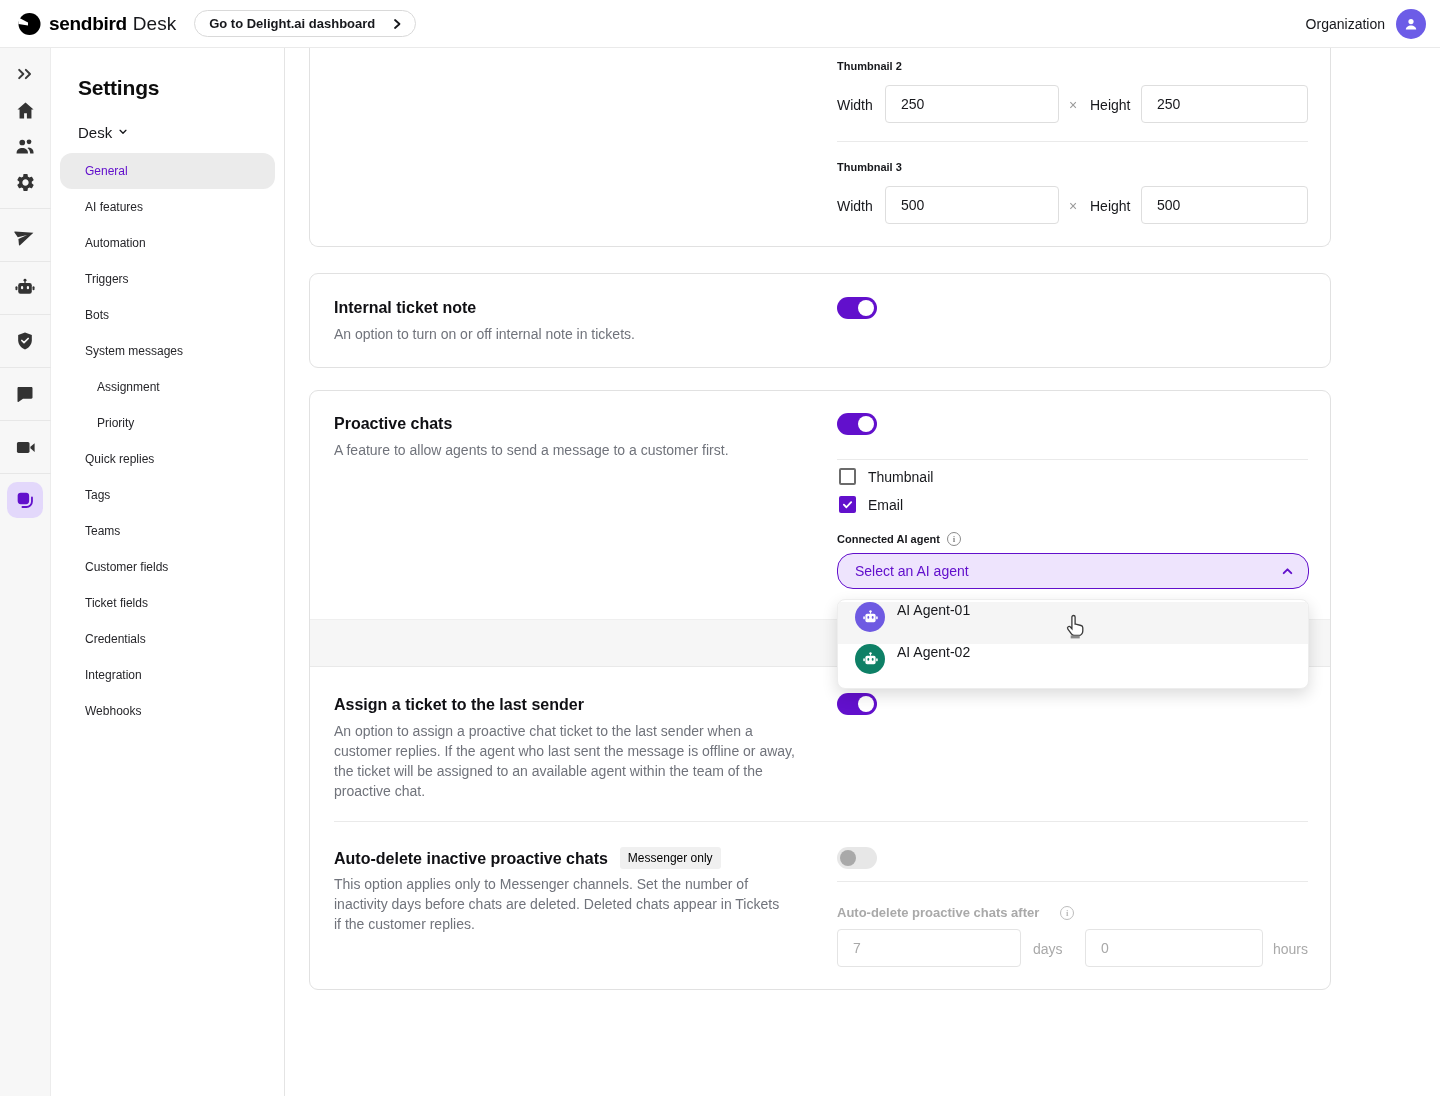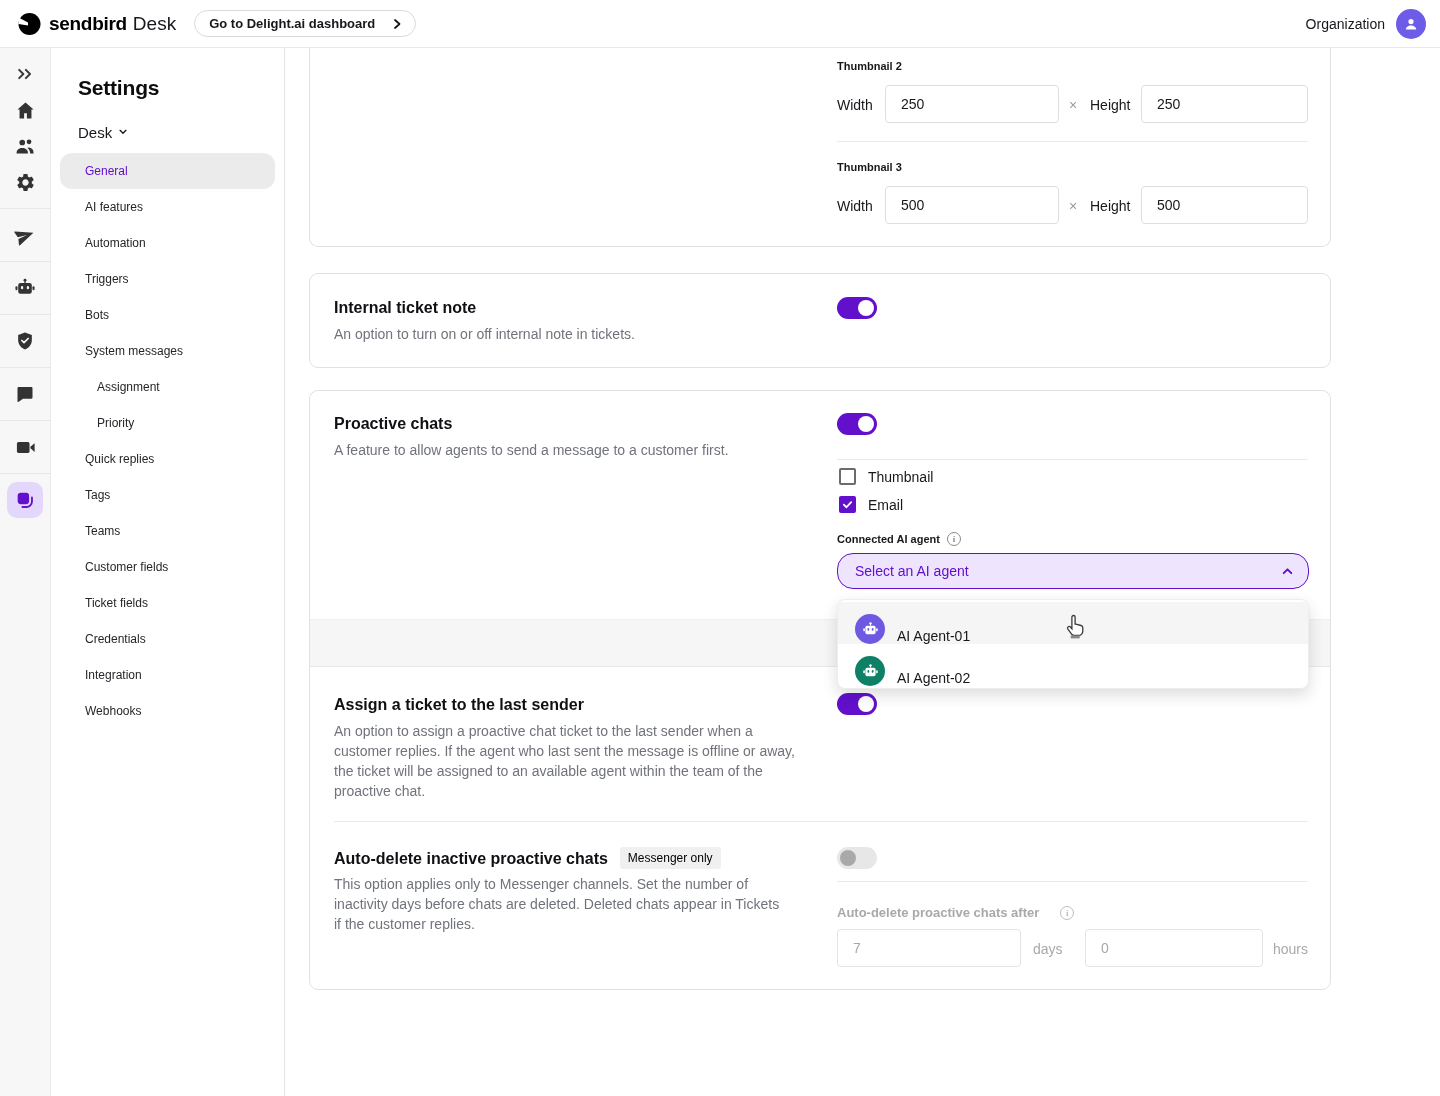--- a/index.html
+++ b/index.html
@@ -81,21 +81,21 @@
   .select-box { position:absolute; height:36px; background:#eee4fd; border:1px solid #6210cc;
     border-radius:16px; display:flex; align-items:center; padding:0 14px 0 17px; cursor:pointer; }
   .select-box span { font-size:14px; color:#6210cc; }
   .select-box svg { margin-left:auto; }
 
   .gray-band { position:absolute; left:0; width:1020px; height:48px; background:#f6f6f6;
     border-top:1px solid #efefef; border-bottom:1px solid #e9e9e9; }
 
   .menu { position:absolute; width:472px; background:#fff; border:1px solid #ededed; border-radius:8px;
     box-shadow:0 6px 16px rgba(0,0,0,0.14); z-index:20; overflow:hidden; padding:2px 0; }
-  .menu-item { height:42px; display:flex; align-items:flex-end; gap:12px; padding:0 17px; cursor:pointer; }
+  .menu-item { height:42px; display:flex; align-items:flex-start; gap:12px; padding:0 17px; cursor:pointer; }
   .menu-item.hovered { background:#f5f5f5; }
   .menu-item .name { font-size:14px; color:#17181c; }
   .avatar { width:30px; height:30px; border-radius:50%; display:flex; align-items:center; justify-content:center; }
   .avatar.a1 { background:#6e5ae2; color:#6e5ae2; }
   .avatar.a2 { background:#0e8066; color:#0e8066; }
 
   .badge { display:inline-block; background:#f0f0f0; border-radius:3px; font-size:12px; font-weight:normal;
     color:#000000; padding:4px 8px; margin-left:12px; vertical-align:2px; }
 
   .dim-label { font-size:13px; font-weight:bold; color:#a9a9a9; }

